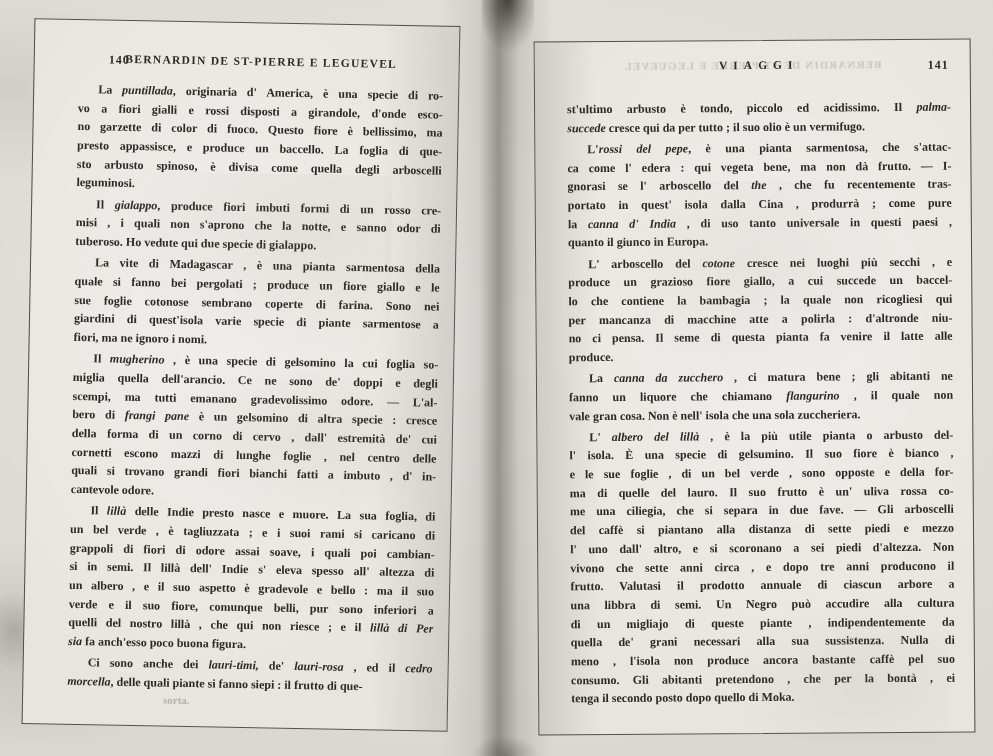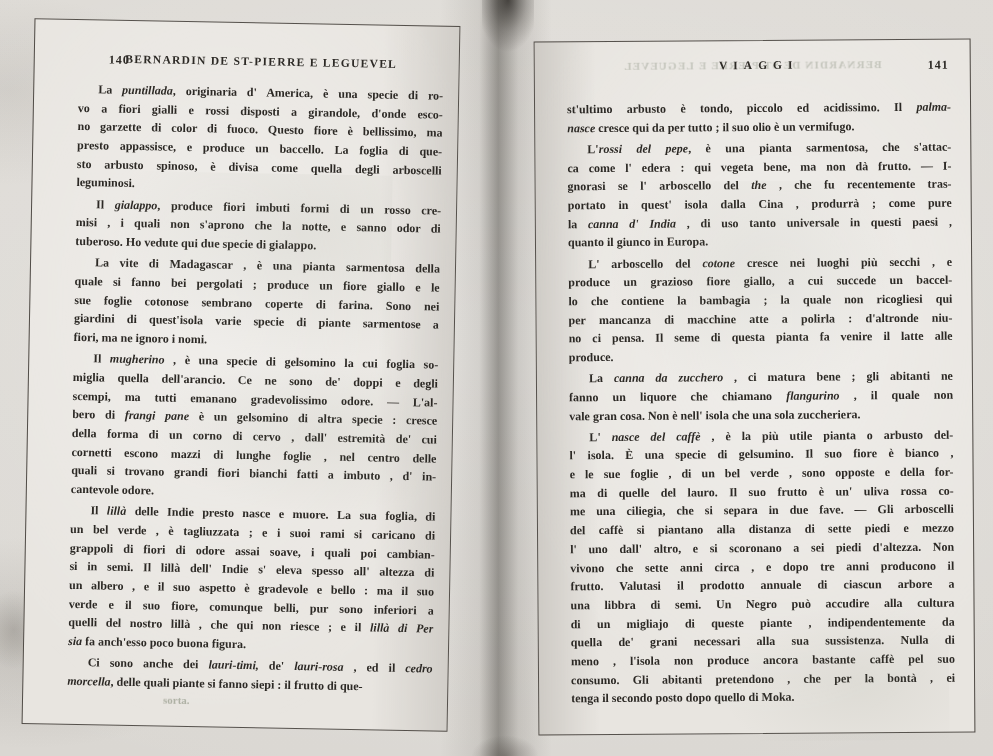--- a/index.html
+++ b/index.html
@@ -171,21 +171,21 @@
     <div class="stain blotch-c"></div>
     <div class="stain blotch-d"></div>
     <div class="ghost-header">BERNARDIN DE ST-PIERRE E LEGUEVEL</div>
     <div class="header">
       <span class="running-title viaggi">VIAGGI</span>
       <span class="pageno pageno-right">141</span>
     </div>
     <div class="textblock">
         <div class="para">
           <div class="line firstline"><span>st'ultimo arbusto è tondo, piccolo ed acidissimo. Il </span><span class="it">palma-</span></div>
-          <div class="line lastline"><span class="it">nasce</span><span> cresce qui da per tutto ; il suo olio è un vermifugo.</span></div>
+          <div class="line lastline"><span class="it">succede</span><span> cresce qui da per tutto ; il suo olio è un vermifugo.</span></div>
         </div>
         <div class="para indent">
           <div class="line firstline"><span>L'</span><span class="it">rossi del pepe</span><span>, è una pianta sarmentosa, che s'attac-</span></div>
           <div class="line"><span>ca come l' edera : qui vegeta bene, ma non dà frutto. — I-</span></div>
           <div class="line"><span>gnorasi se l' arboscello del </span><span class="it">the</span><span> , che fu recentemente tras-</span></div>
           <div class="line"><span>portato in quest' isola dalla Cina , produrrà ; come pure</span></div>
           <div class="line"><span>la </span><span class="it">canna d' India</span><span> , di uso tanto universale in questi paesi ,</span></div>
           <div class="line lastline"><span>quanto il giunco in Europa.</span></div>
         </div>
         <div class="para indent">
@@ -195,21 +195,21 @@
           <div class="line"><span>per mancanza di macchine atte a polirla : d'altronde niu-</span></div>
           <div class="line"><span>no ci pensa. Il seme di questa pianta fa venire il latte alle</span></div>
           <div class="line lastline"><span>produce.</span></div>
         </div>
         <div class="para indent">
           <div class="line firstline"><span>La </span><span class="it">canna da zucchero</span><span> , ci matura bene ; gli abitanti ne</span></div>
           <div class="line"><span>fanno un liquore che chiamano </span><span class="it">flangurino</span><span> , il quale non</span></div>
           <div class="line lastline"><span>vale gran cosa. Non è nell' isola che una sola zuccheriera.</span></div>
         </div>
         <div class="para indent">
-          <div class="line firstline"><span>L' </span><span class="it">nasce del caffè</span><span> , è la più utile pianta o arbusto del-</span></div>
+          <div class="line firstline"><span>L' </span><span class="it">albero del lillà</span><span> , è la più utile pianta o arbusto del-</span></div>
           <div class="line"><span>l' isola. È una specie di gelsumino. Il suo fiore è bianco ,</span></div>
           <div class="line"><span>e le sue foglie , di un bel verde , sono opposte e della for-</span></div>
           <div class="line"><span>ma di quelle del lauro. Il suo frutto è un' uliva rossa co-</span></div>
           <div class="line"><span>me una ciliegia, che si separa in due fave. — Gli arboscelli</span></div>
           <div class="line"><span>del caffè si piantano alla distanza di sette piedi e mezzo</span></div>
           <div class="line"><span>l' uno dall' altro, e si scoronano a sei piedi d'altezza. Non</span></div>
           <div class="line"><span>vivono che sette anni circa , e dopo tre anni producono il</span></div>
           <div class="line"><span>frutto. Valutasi il prodotto annuale di ciascun arbore a</span></div>
           <div class="line"><span>una libbra di semi. Un Negro può accudire alla cultura</span></div>
           <div class="line"><span>di un migliajo di queste piante , indipendentemente da</span></div>

